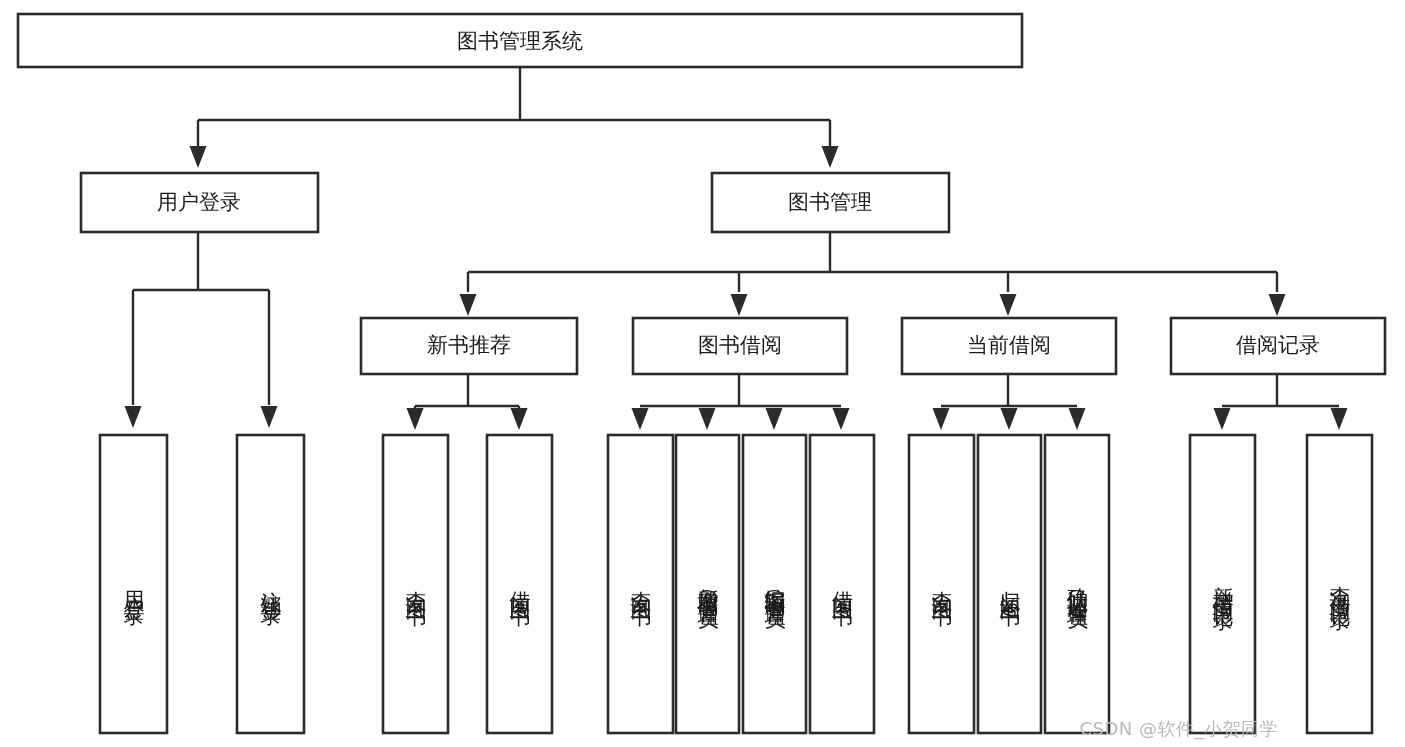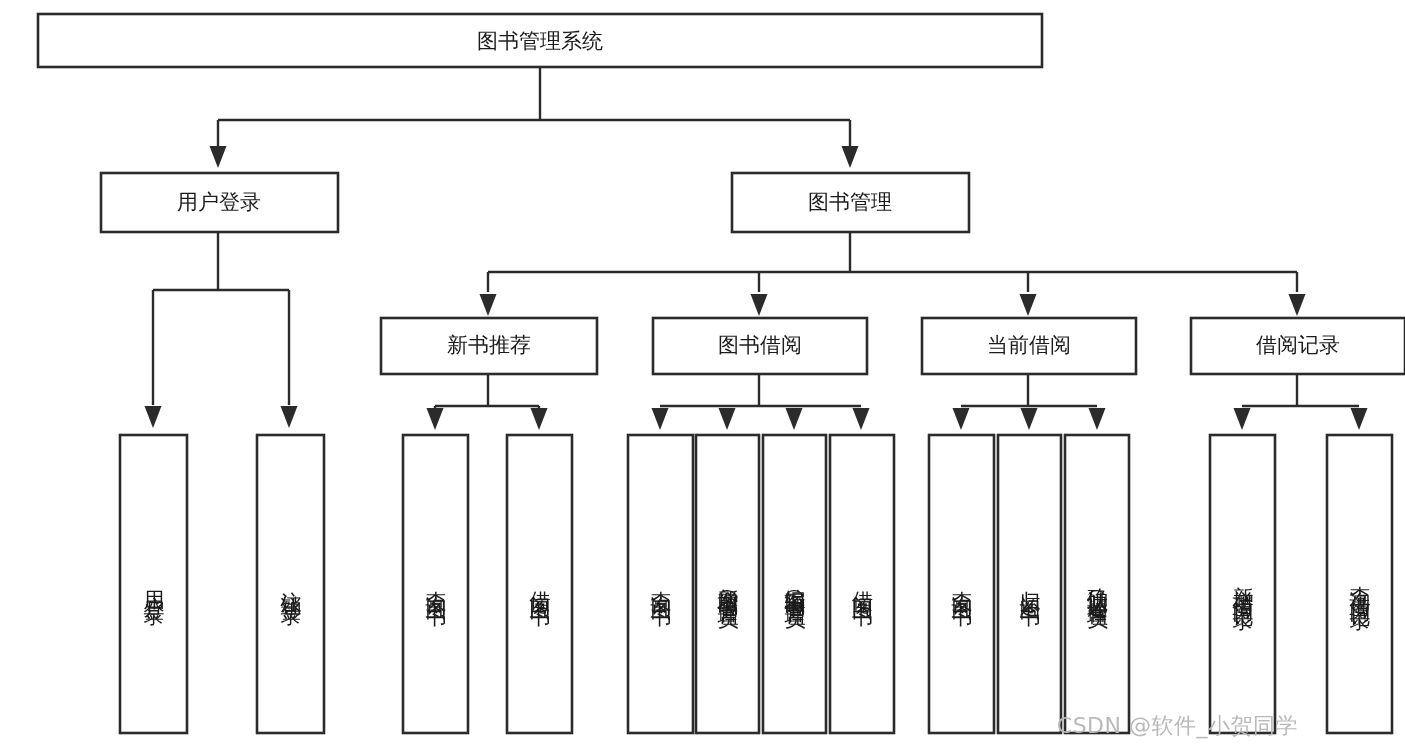--- a/index.html
+++ b/index.html
@@ -11,21 +11,20 @@
     width: 1405px;
     height: 747px;
     font-family: "DejaVu Sans", "Liberation Sans", sans-serif;
     overflow: hidden;
   }
   #diagram-root {
     position: relative;
     width: 1290px;
     height: 747px;
     background: #ffffff;
-    margin-left: 20px;
   }
   svg#flow {
     position: absolute;
     left: 0;
     top: 0;
     width: 1405px;
     height: 747px;
   }
   .node-box {
     fill: #ffffff;
@@ -47,21 +46,21 @@
     font-size: 21px;
     fill: #1b1b1b;
     text-anchor: middle;
     dominant-baseline: middle;
   }
   .watermark {
     position: absolute;
     right: 12px;
     bottom: 6px;
     font-family: "DejaVu Sans", "Liberation Sans", sans-serif;
-    font-size: 22px;
+    font-size: 18px;
     color: #b9b9b9;
     letter-spacing: 0.5px;
     white-space: nowrap;
     user-select: none;
   }
 </style>
 </head>
 <body>
 
 <div id="diagram-root">

